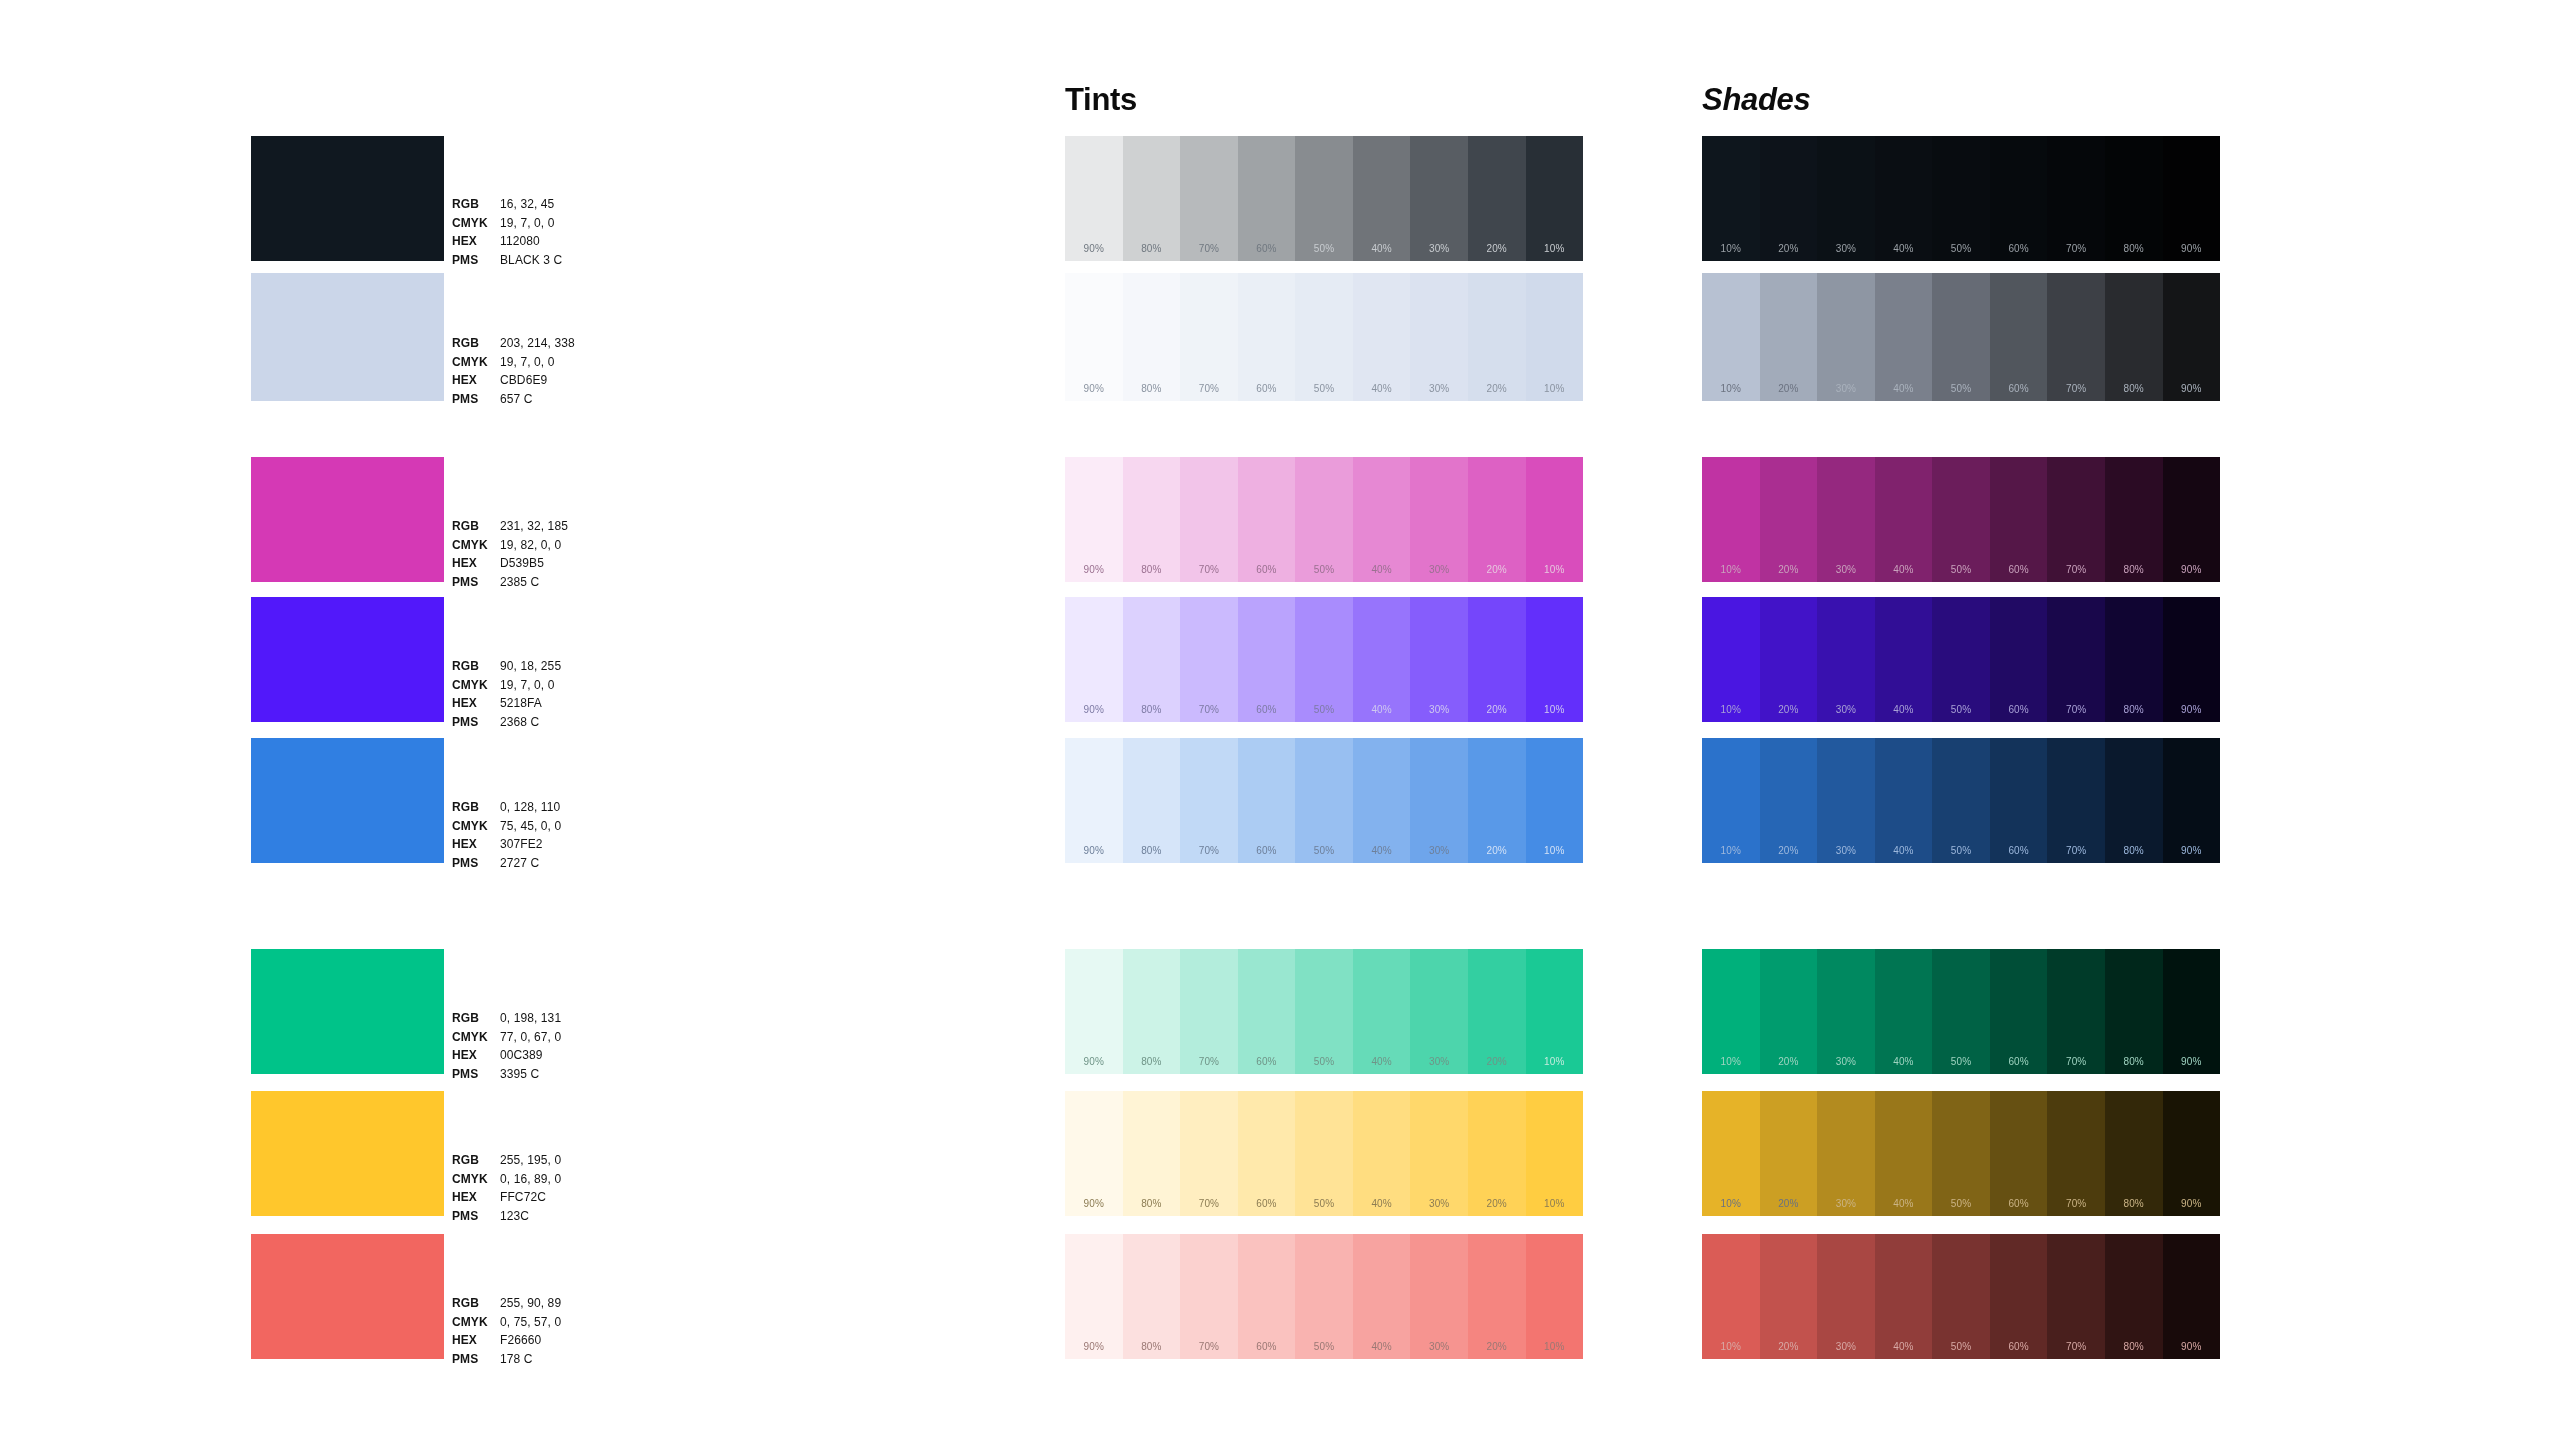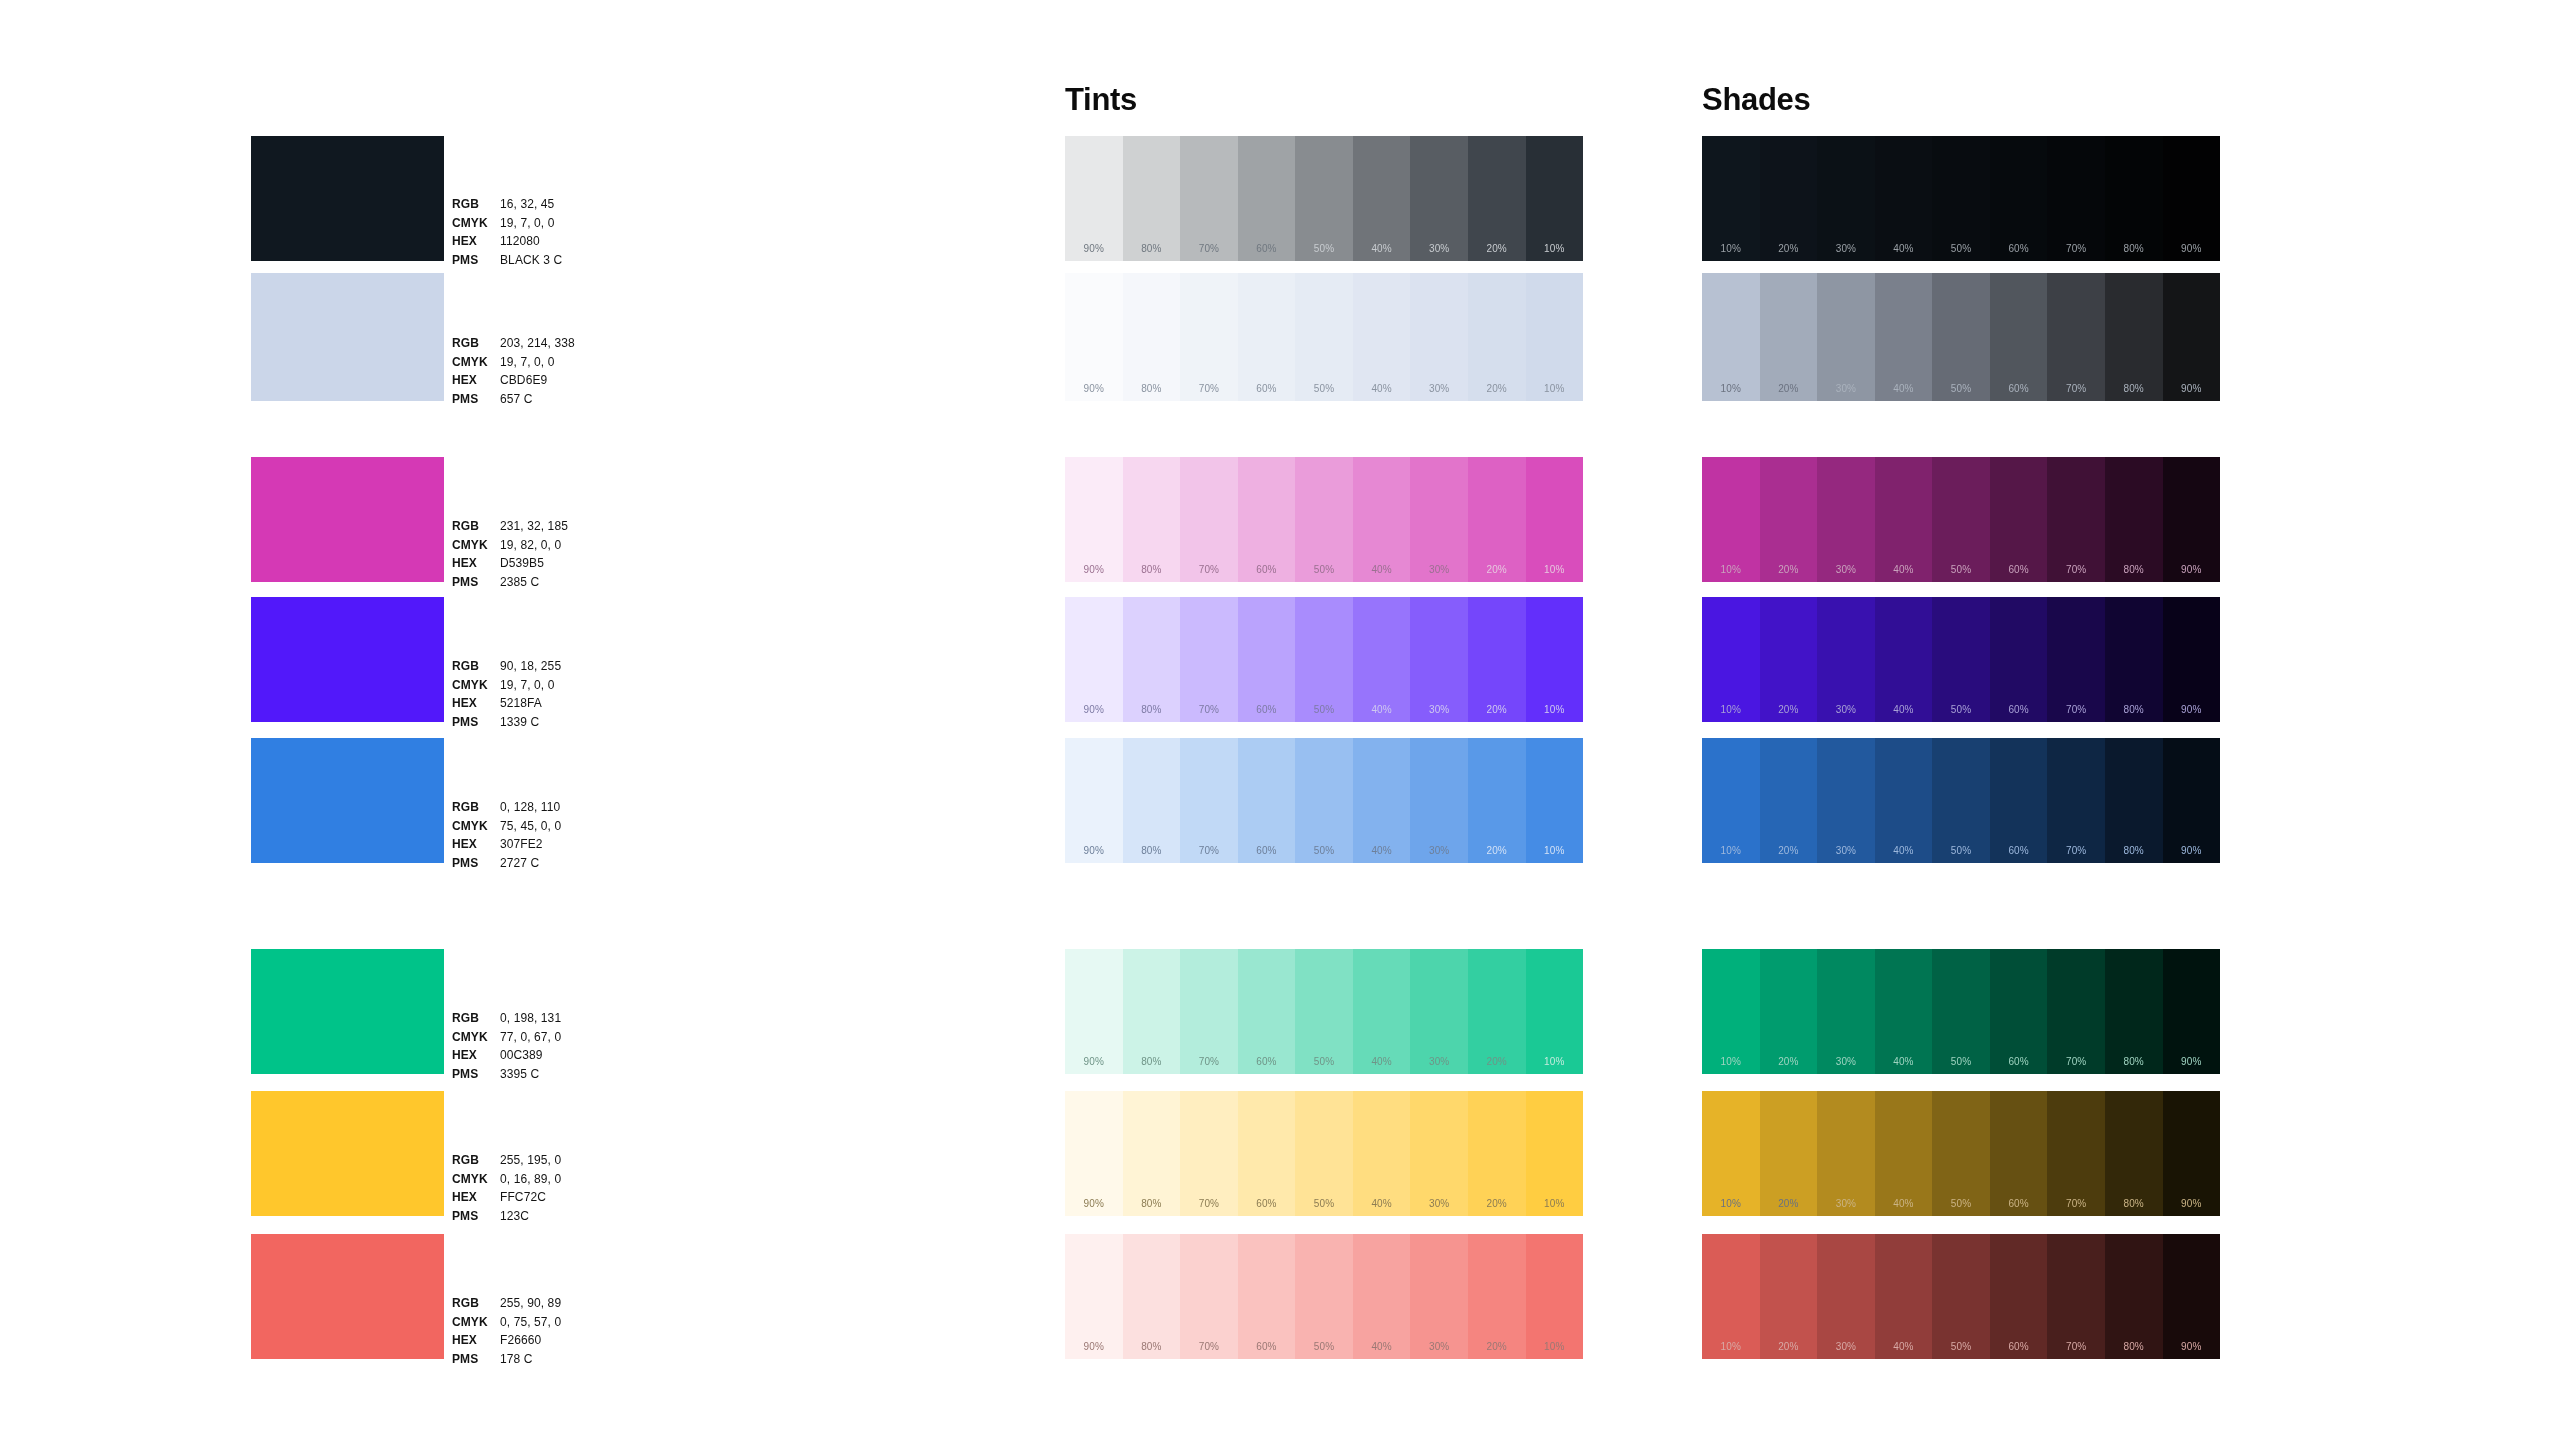--- a/index.html
+++ b/index.html
@@ -21,21 +21,21 @@
   .col-header {
     position: absolute;
     font-size: 31px;
     font-weight: bold;
     color: #0c0c0c;
     letter-spacing: -0.3px;
     line-height: 1;
     white-space: nowrap;
   }
   #hdr-tints  { left: 1065px; top: 84px; }
-  #hdr-shades { left: 1702px; top: 84px; }
+  #hdr-shades { left: 1702px; top: 84px; font-style: italic; }
 
   
   .palette-row {
     position: absolute;
     left: 0;
     width: 2576px;
   }
 
   
   .swatch-block {
@@ -373,21 +373,21 @@
           <tr>
             <td class="spec-key">CMYK</td>
             <td class="spec-val">19, 7, 0, 0</td>
           </tr>
           <tr>
             <td class="spec-key">HEX</td>
             <td class="spec-val">5218FA</td>
           </tr>
           <tr>
             <td class="spec-key">PMS</td>
-            <td class="spec-val">1339 C</td>
+            <td class="spec-val">2368 C</td>
           </tr>
         </tbody>
       </table>
       <div class="ramp ramp-tints">
         <div class="ramp-cell" style="background: rgb(238, 232, 255);">
           <span class="ramp-label" style="color: rgb(125, 122, 164);">90%</span>
         </div>
         <div class="ramp-cell" style="background: rgb(220, 209, 254);">
           <span class="ramp-label" style="color: rgb(125, 122, 164);">80%</span>
         </div>

